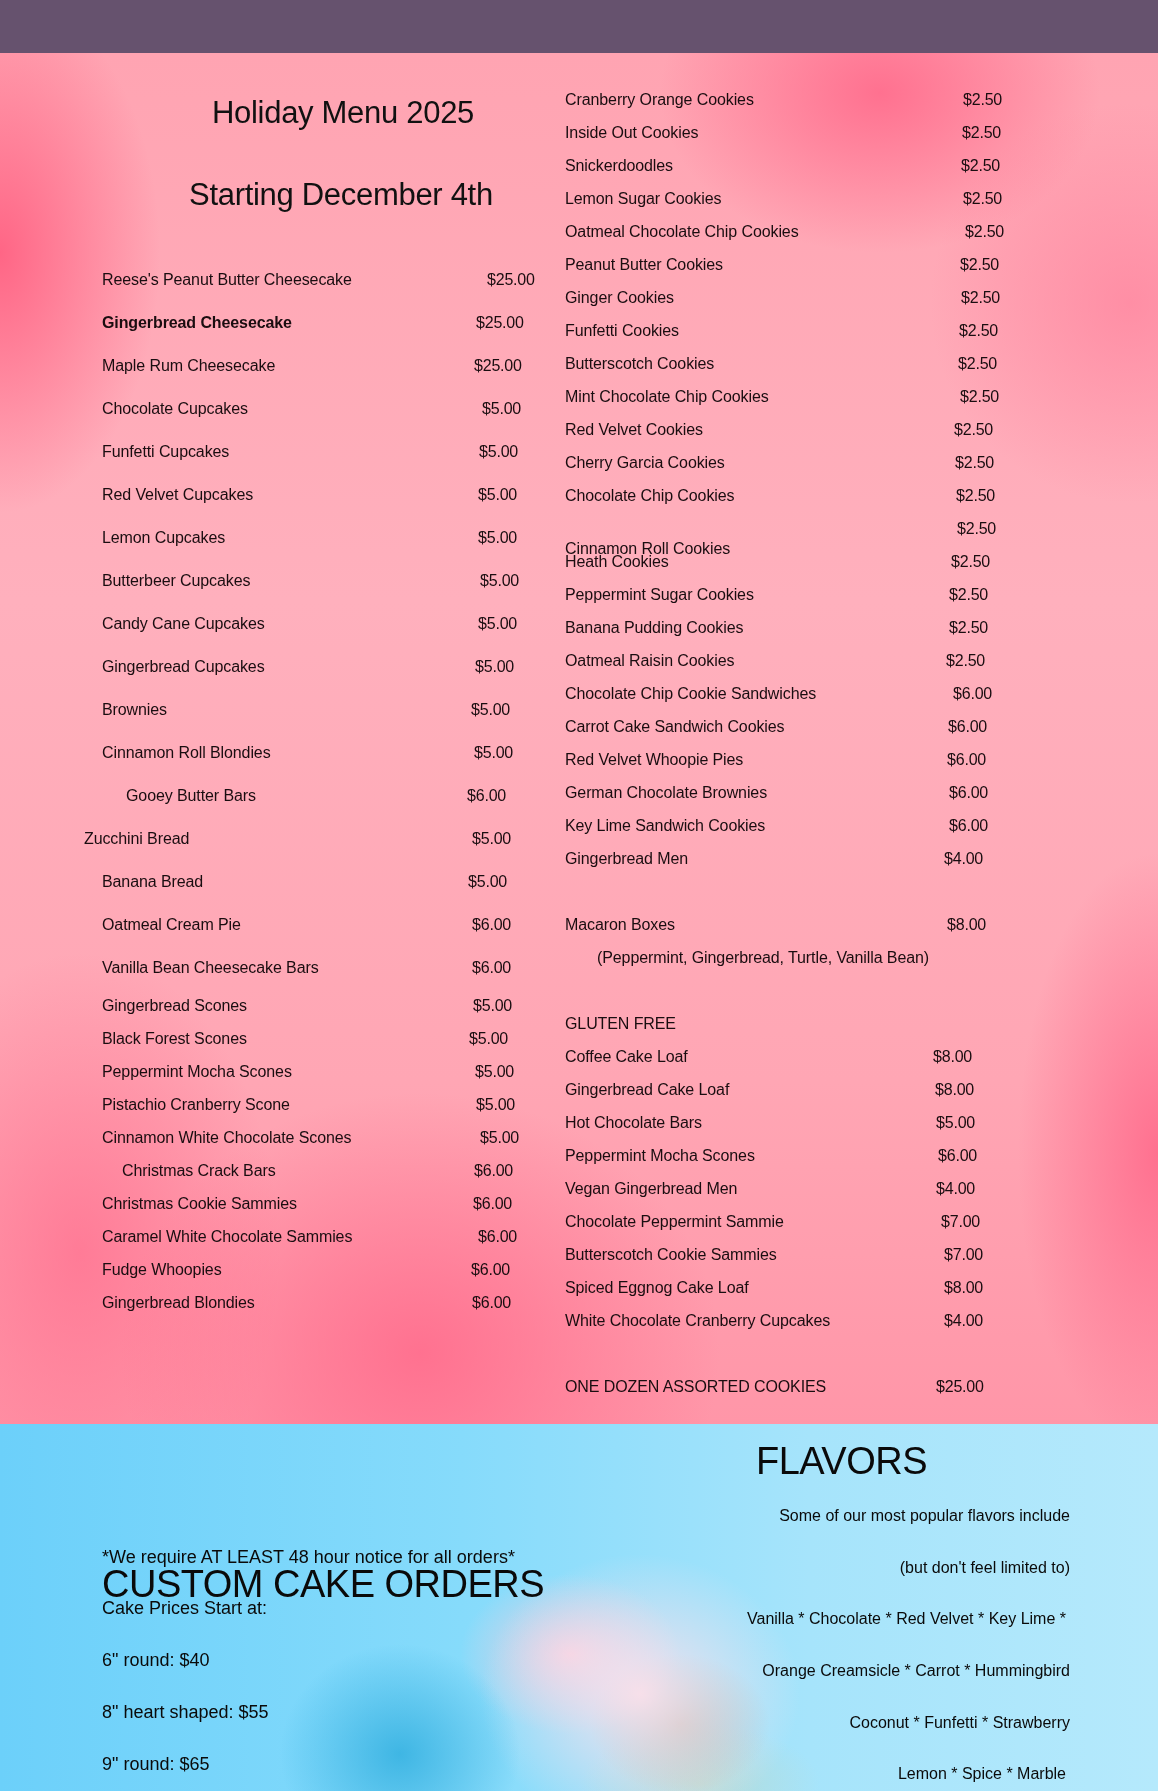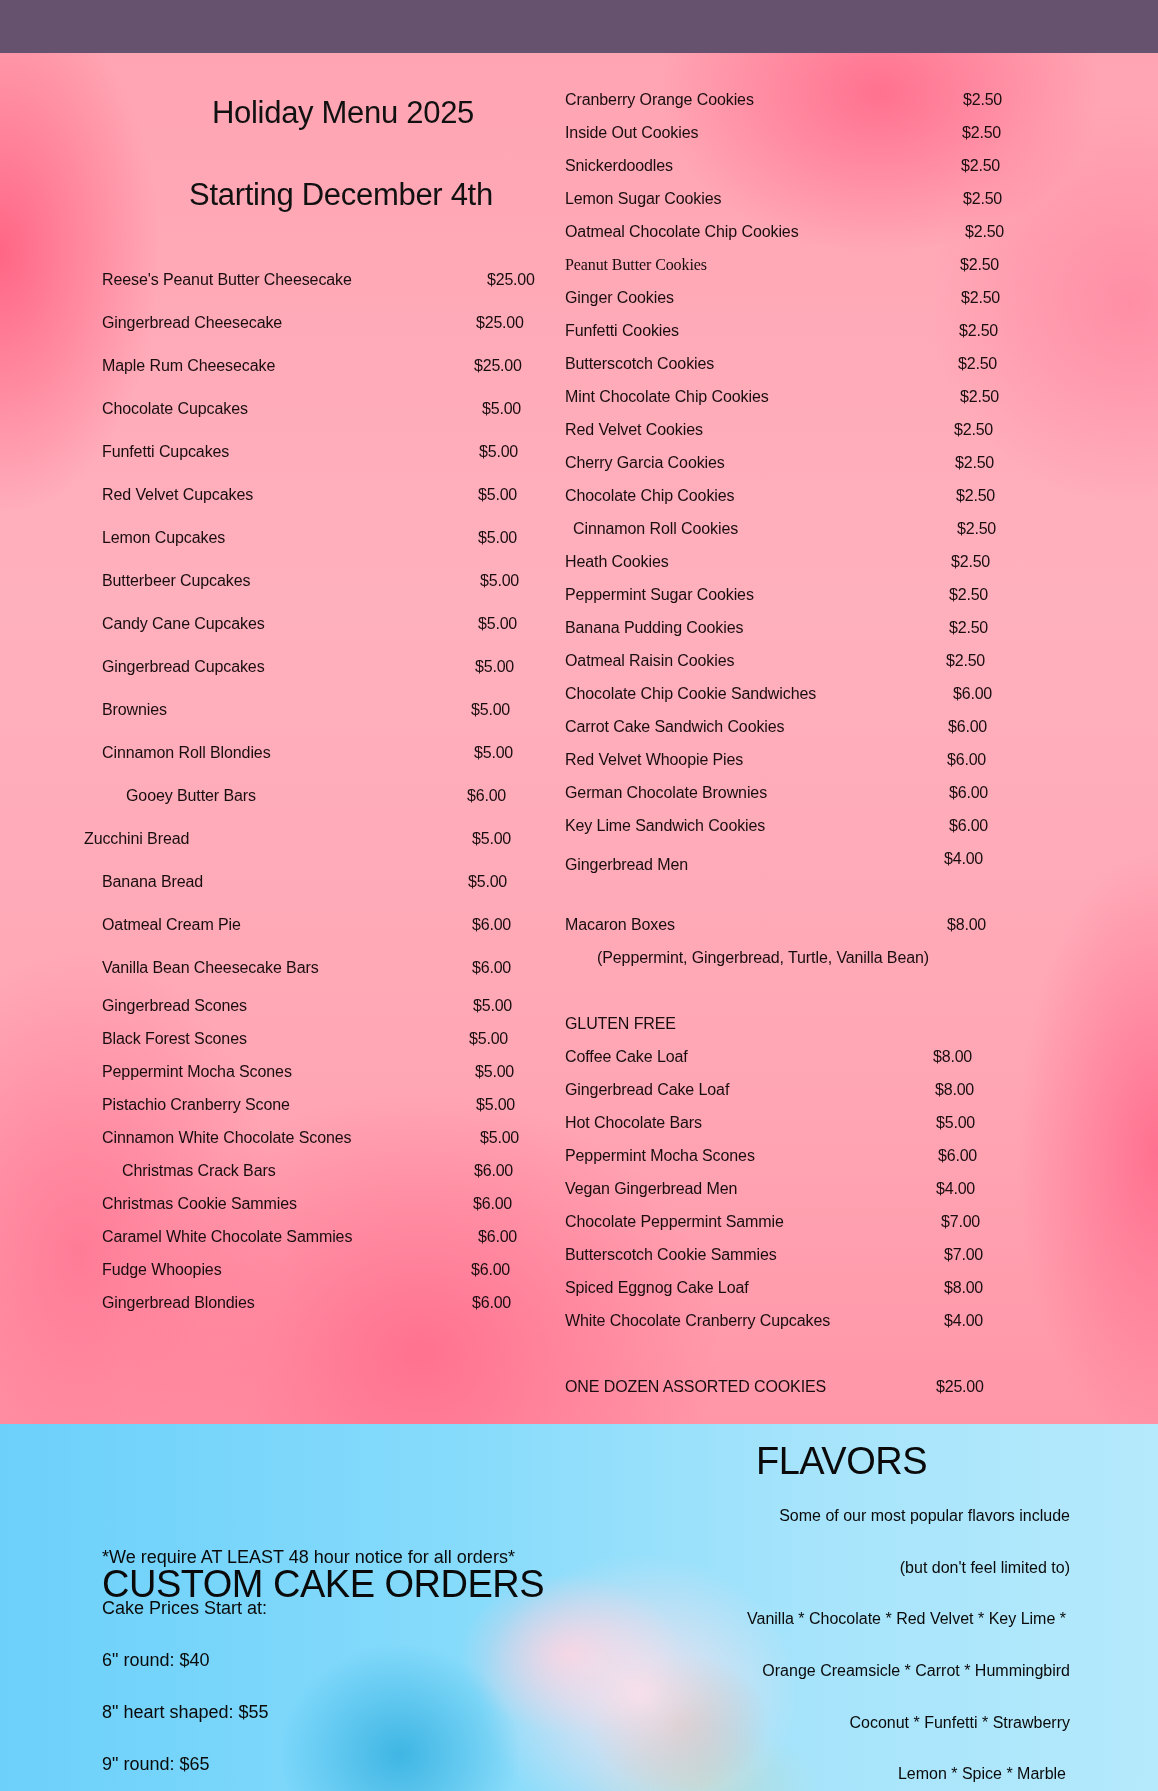--- a/index.html
+++ b/index.html
@@ -97,21 +97,21 @@
 
 <div class="menu-section"></div>
 
 <div class="title" style="left:212px; top:95px;">Holiday Menu 2025</div>
 <div class="title" style="left:189px; top:177px;">Starting December 4th</div>
 
 <div>
   <div class="menu-item" style="left:102px; top:271px;">Reese's Peanut Butter Cheesecake</div>
   <div class="price" style="left:487px; top:271px;">$25.00</div>
 
-  <div class="menu-item" style="left:102px; top:314px;">Gingerbread Cheesecake</div>
+  <div class="menu-item" style="left:102px; top:314px;font-weight:bold;">Gingerbread Cheesecake</div>
   <div class="price" style="left:476px; top:314px;">$25.00</div>
 
   <div class="menu-item" style="left:102px; top:357px;">Maple Rum Cheesecake</div>
   <div class="price" style="left:474px; top:357px;">$25.00</div>
 
   <div class="menu-item" style="left:102px; top:400px;">Chocolate Cupcakes</div>
   <div class="price" style="left:482px; top:400px;">$5.00</div>
 
   <div class="menu-item" style="left:102px; top:443px;">Funfetti Cupcakes</div>
   <div class="price" style="left:479px; top:443px;">$5.00</div>
@@ -192,21 +192,21 @@
 
   <div class="menu-item" style="left:565px; top:157px;">Snickerdoodles</div>
   <div class="price" style="left:961px; top:157px;">$2.50</div>
 
   <div class="menu-item" style="left:565px; top:190px;">Lemon Sugar Cookies</div>
   <div class="price" style="left:963px; top:190px;">$2.50</div>
 
   <div class="menu-item" style="left:565px; top:223px;">Oatmeal Chocolate Chip Cookies</div>
   <div class="price" style="left:965px; top:223px;">$2.50</div>
 
-  <div class="menu-item" style="left:565px; top:256px;font-family:Liberation Serif, serif;">Peanut Butter Cookies</div>
+  <div class="menu-item" style="left:565px; top:256px;">Peanut Butter Cookies</div>
   <div class="price" style="left:960px; top:256px;">$2.50</div>
 
   <div class="menu-item" style="left:565px; top:289px;">Ginger Cookies</div>
   <div class="price" style="left:961px; top:289px;">$2.50</div>
 
   <div class="menu-item" style="left:565px; top:322px;">Funfetti Cookies</div>
   <div class="price" style="left:959px; top:322px;">$2.50</div>
 
   <div class="menu-item" style="left:565px; top:355px;">Butterscotch Cookies</div>
   <div class="price" style="left:958px; top:355px;">$2.50</div>
@@ -216,21 +216,21 @@
 
   <div class="menu-item" style="left:565px; top:421px;">Red Velvet Cookies</div>
   <div class="price" style="left:954px; top:421px;">$2.50</div>
 
   <div class="menu-item" style="left:565px; top:454px;">Cherry Garcia Cookies</div>
   <div class="price" style="left:955px; top:454px;">$2.50</div>
 
   <div class="menu-item" style="left:565px; top:487px;">Chocolate Chip Cookies</div>
   <div class="price" style="left:956px; top:487px;">$2.50</div>
 
-  <div class="menu-item" style="left:565px; top:520px;margin-left:8px;">Cinnamon Roll Cookies</div>
+  <div class="menu-item" style="left:565px; top:540px;">Cinnamon Roll Cookies</div>
   <div class="price" style="left:957px; top:520px;">$2.50</div>
 
   <div class="menu-item" style="left:565px; top:553px;">Heath Cookies</div>
   <div class="price" style="left:951px; top:553px;">$2.50</div>
 
   <div class="menu-item" style="left:565px; top:586px;">Peppermint Sugar Cookies</div>
   <div class="price" style="left:949px; top:586px;">$2.50</div>
 
   <div class="menu-item" style="left:565px; top:619px;">Banana Pudding Cookies</div>
   <div class="price" style="left:949px; top:619px;">$2.50</div>
@@ -246,21 +246,21 @@
 
   <div class="menu-item" style="left:565px; top:751px;">Red Velvet Whoopie Pies</div>
   <div class="price" style="left:947px; top:751px;">$6.00</div>
 
   <div class="menu-item" style="left:565px; top:784px;">German Chocolate Brownies</div>
   <div class="price" style="left:949px; top:784px;">$6.00</div>
 
   <div class="menu-item" style="left:565px; top:817px;">Key Lime Sandwich Cookies</div>
   <div class="price" style="left:949px; top:817px;">$6.00</div>
 
-  <div class="menu-item" style="left:565px; top:850px;margin-top:6px;">Gingerbread Men</div>
+  <div class="menu-item" style="left:565px; top:850px;">Gingerbread Men</div>
   <div class="price" style="left:944px; top:850px;">$4.00</div>
 
   <div class="menu-item" style="left:565px; top:916px;">Macaron Boxes</div>
   <div class="price" style="left:947px; top:916px;">$8.00</div>
   <div class="menu-item" style="left:597px; top:949px;">(Peppermint, Gingerbread, Turtle, Vanilla Bean)</div>
 
   <div class="menu-item" style="left:565px; top:1015px;">GLUTEN FREE</div>
 
   <div class="menu-item" style="left:565px; top:1048px;">Coffee Cake Loaf</div>
   <div class="price" style="left:933px; top:1048px;">$8.00</div>

